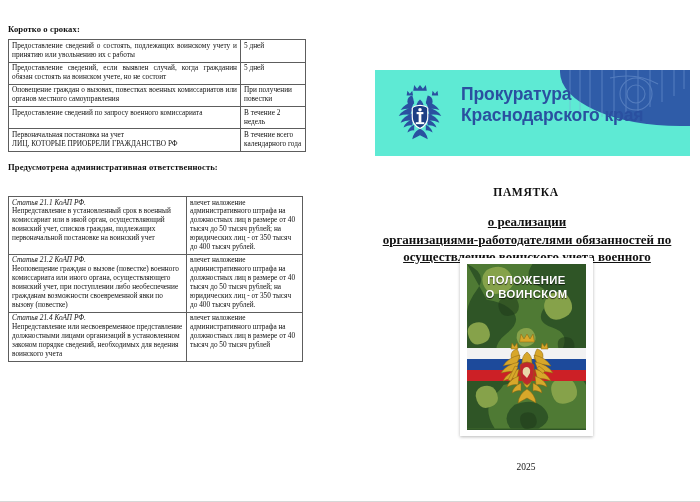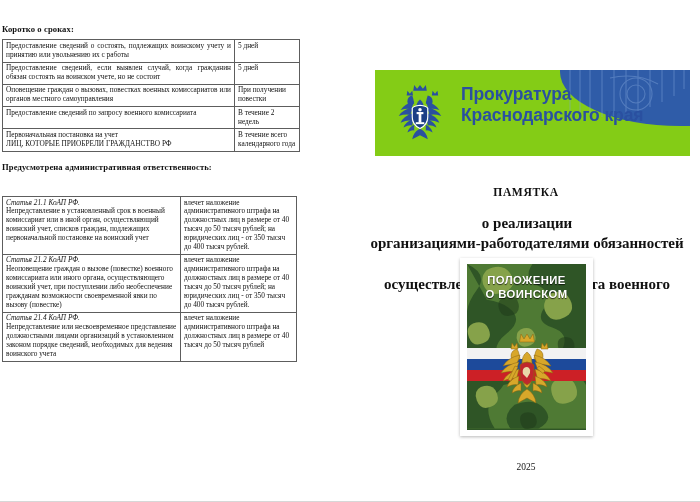--- a/index.html
+++ b/index.html
@@ -29,21 +29,21 @@
     left: 0;
     right: 0;
     bottom: 0;
     height: 1px;
     background: #d7d7d7;
   }
 
   
   .left-col {
     position: absolute;
-    left: 2px;
+    left: 8px;
     top: 24px;
     width: 300px;
   }
   .section-heading {
     font-weight: bold;
     font-size: 8.6px;
     line-height: 1.2;
     margin-bottom: 5px;
     letter-spacing: 0.1px;
   }
@@ -90,21 +90,21 @@
     height: 502px;
   }
 
   
   .banner {
     position: absolute;
     left: 23px;
     top: 70px;
     width: 315px;
     height: 86px;
-    background: #84cc16;
+    background: #5eead4;
     overflow: hidden;
   }
   .banner .swoosh {
     position: absolute;
     right: 0;
     top: 0;
     width: 130px;
     height: 56px;
     background: #2f5ca8;
     border-bottom-left-radius: 120px 54px;
@@ -148,22 +148,23 @@
     font-size: 11.6px;
     letter-spacing: 0.6px;
   }
   .subtitle {
     position: absolute;
     left: 14px;
     top: 213px;
     width: 322px;
     text-align: center;
     font-weight: bold;
-    font-size: 15px;
+    font-size: 13px;
     line-height: 1.35;
+    text-decoration: underline;
   }
 
   
   .booklet-wrap {
     position: absolute;
     left: 108px;
     top: 258px;
     width: 133px;
     height: 178px;
     background: #ffffff;

